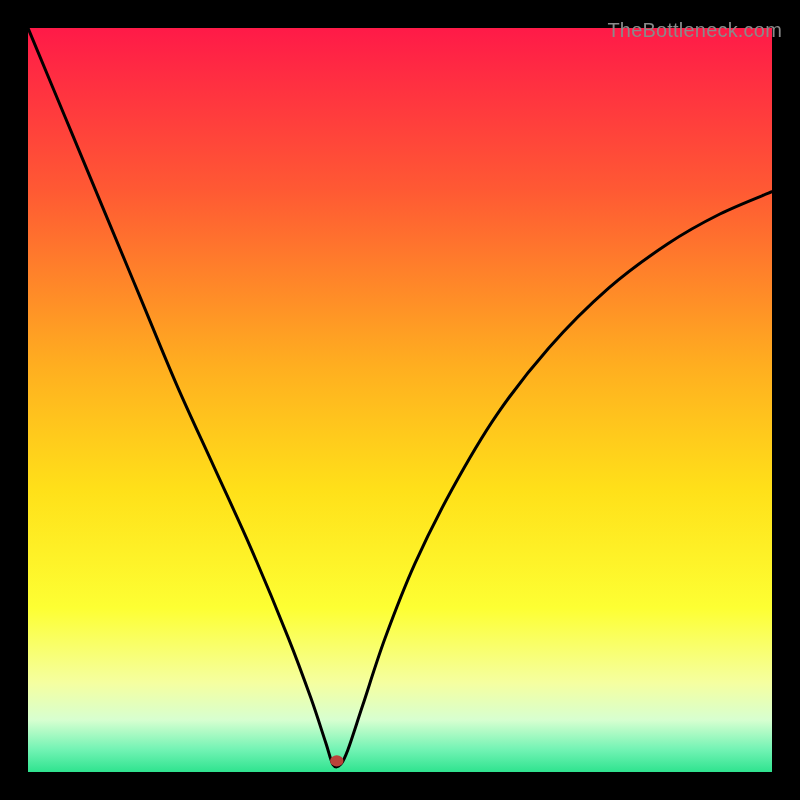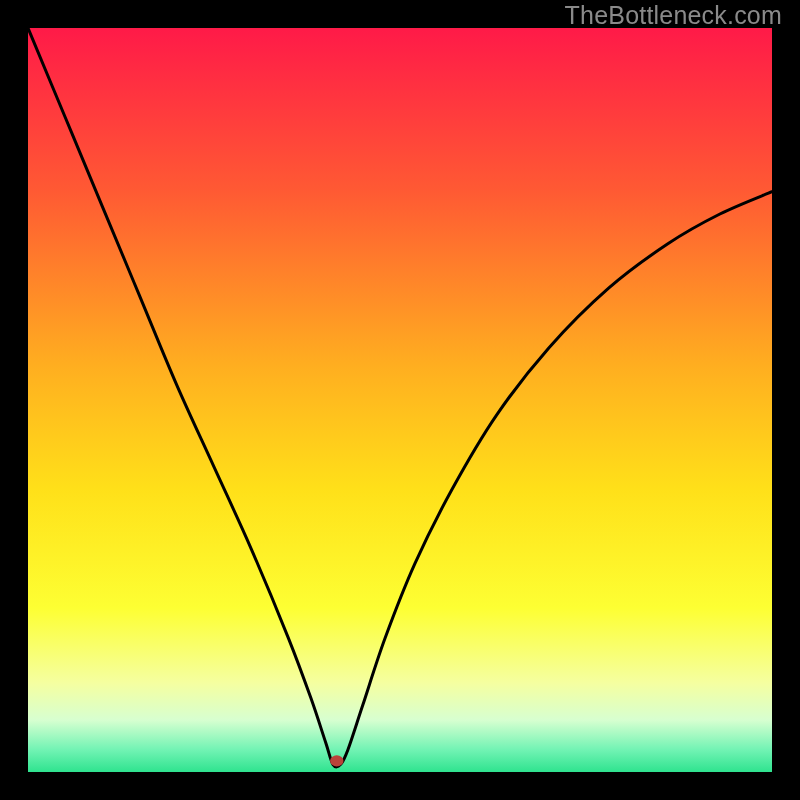--- a/index.html
+++ b/index.html
@@ -11,24 +11,24 @@
     background: #000;
     font-family: Arial, Helvetica, sans-serif;
   }
   .wrap {
     position: relative;
     width: 800px;
     height: 800px;
   }
   .attribution {
     position: absolute;
-    top: 1px;
+    top: 19px;
     right: 18px;
     color: #8a8a8a;
-    font-size: 25px;
+    font-size: 20px;
     font-weight: 400;
     letter-spacing: 0.2px;
     z-index: 5;
     user-select: none;
   }
   .plot-area {
     position: absolute;
     left: 28px;
     top: 28px;
     width: 744px;

